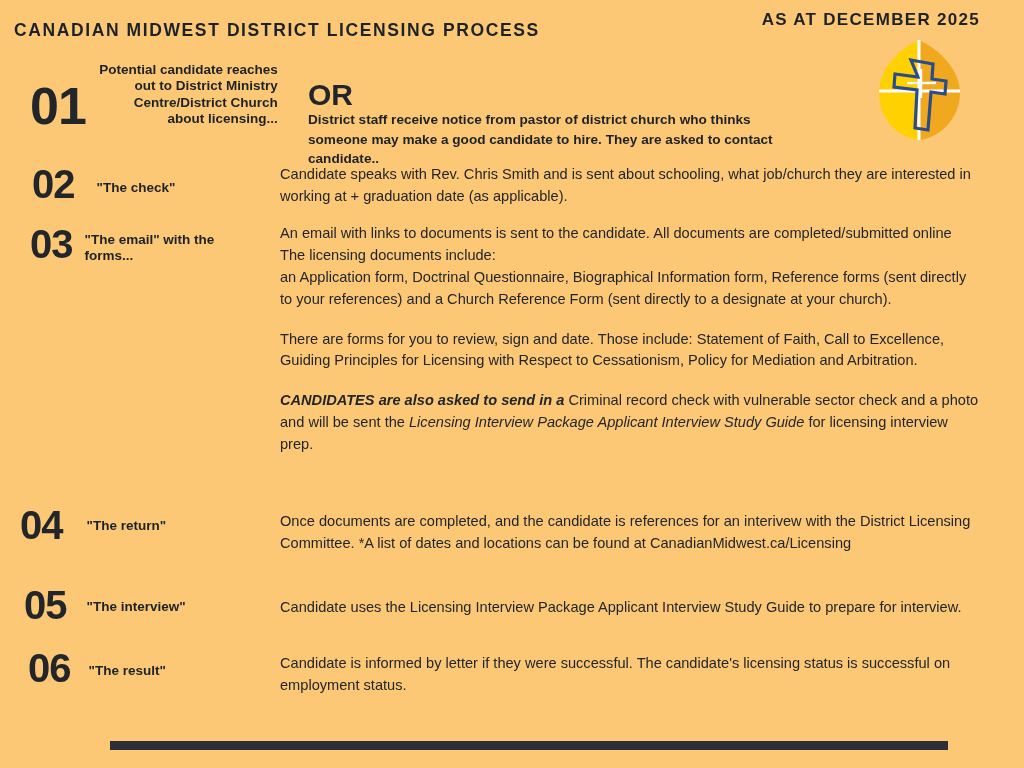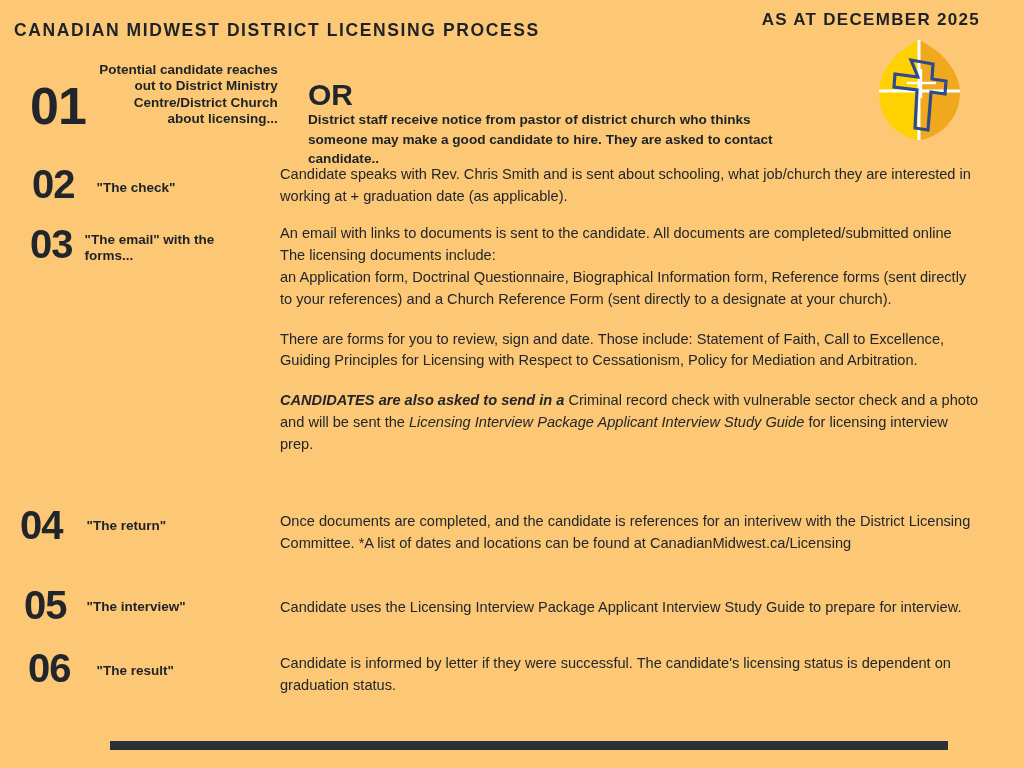--- a/index.html
+++ b/index.html
@@ -132,21 +132,21 @@
   #step-04 .step-label { margin-top: 13px; }
   #body-04 { top: 511px; }
 
   
   #step-05 { top: 585px; left: 24px; }
   #step-05 .step-num { margin-right: 20px; }
   #step-05 .step-label { margin-top: 14px; }
   #body-05 { top: 597px; }
 
   
-  #step-06 { top: 648px; left: 28px; gap: 8px; }
+  #step-06 { top: 648px; left: 28px; }
   #step-06 .step-num { margin-right: 18px; }
   #step-06 .step-label { margin-top: 15px; }
   #body-06 { top: 653px; }
 
   
   #footer-rule {
     position: absolute;
     left: 110px;
     top: 741px;
     width: 838px;
@@ -236,16 +236,16 @@
 </div>
 <div class="step-body" id="body-05">
   <p>Candidate uses the Licensing Interview Package Applicant Interview Study Guide to prepare for interview.</p>
 </div>
 
 <div class="step" id="step-06">
   <div class="step-num">06</div>
   <div class="step-label">"The result"</div>
 </div>
 <div class="step-body" id="body-06">
-  <p>Candidate is informed by letter if they were successful. The candidate's licensing status is dependent on graduation status.</p>
+  <p>Candidate is informed by letter if they were successful. The candidate's licensing status is successful on employment status.</p>
 </div>
 
 <div id="footer-rule"></div>
 
 </body></html>

